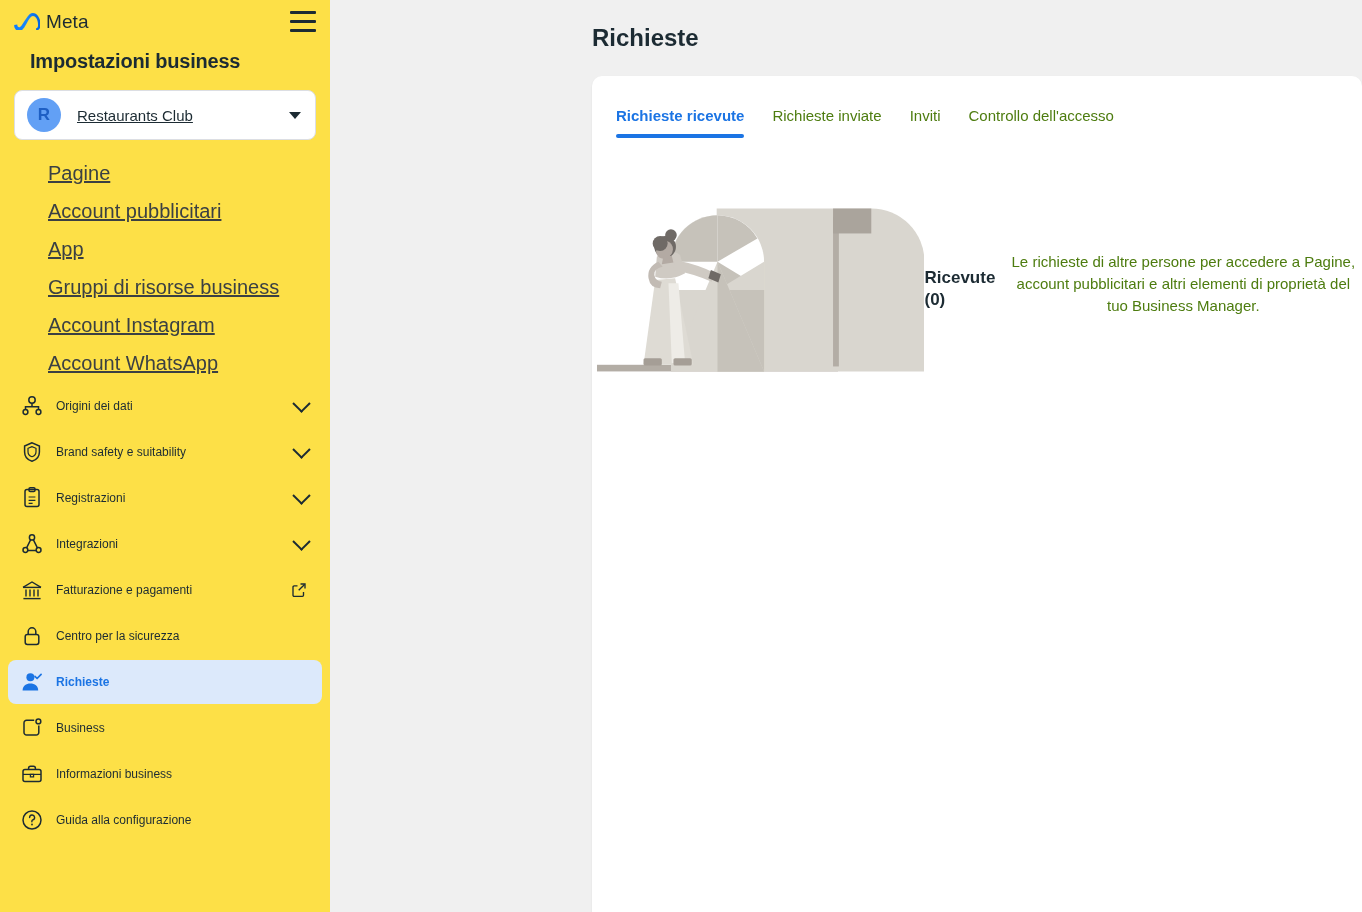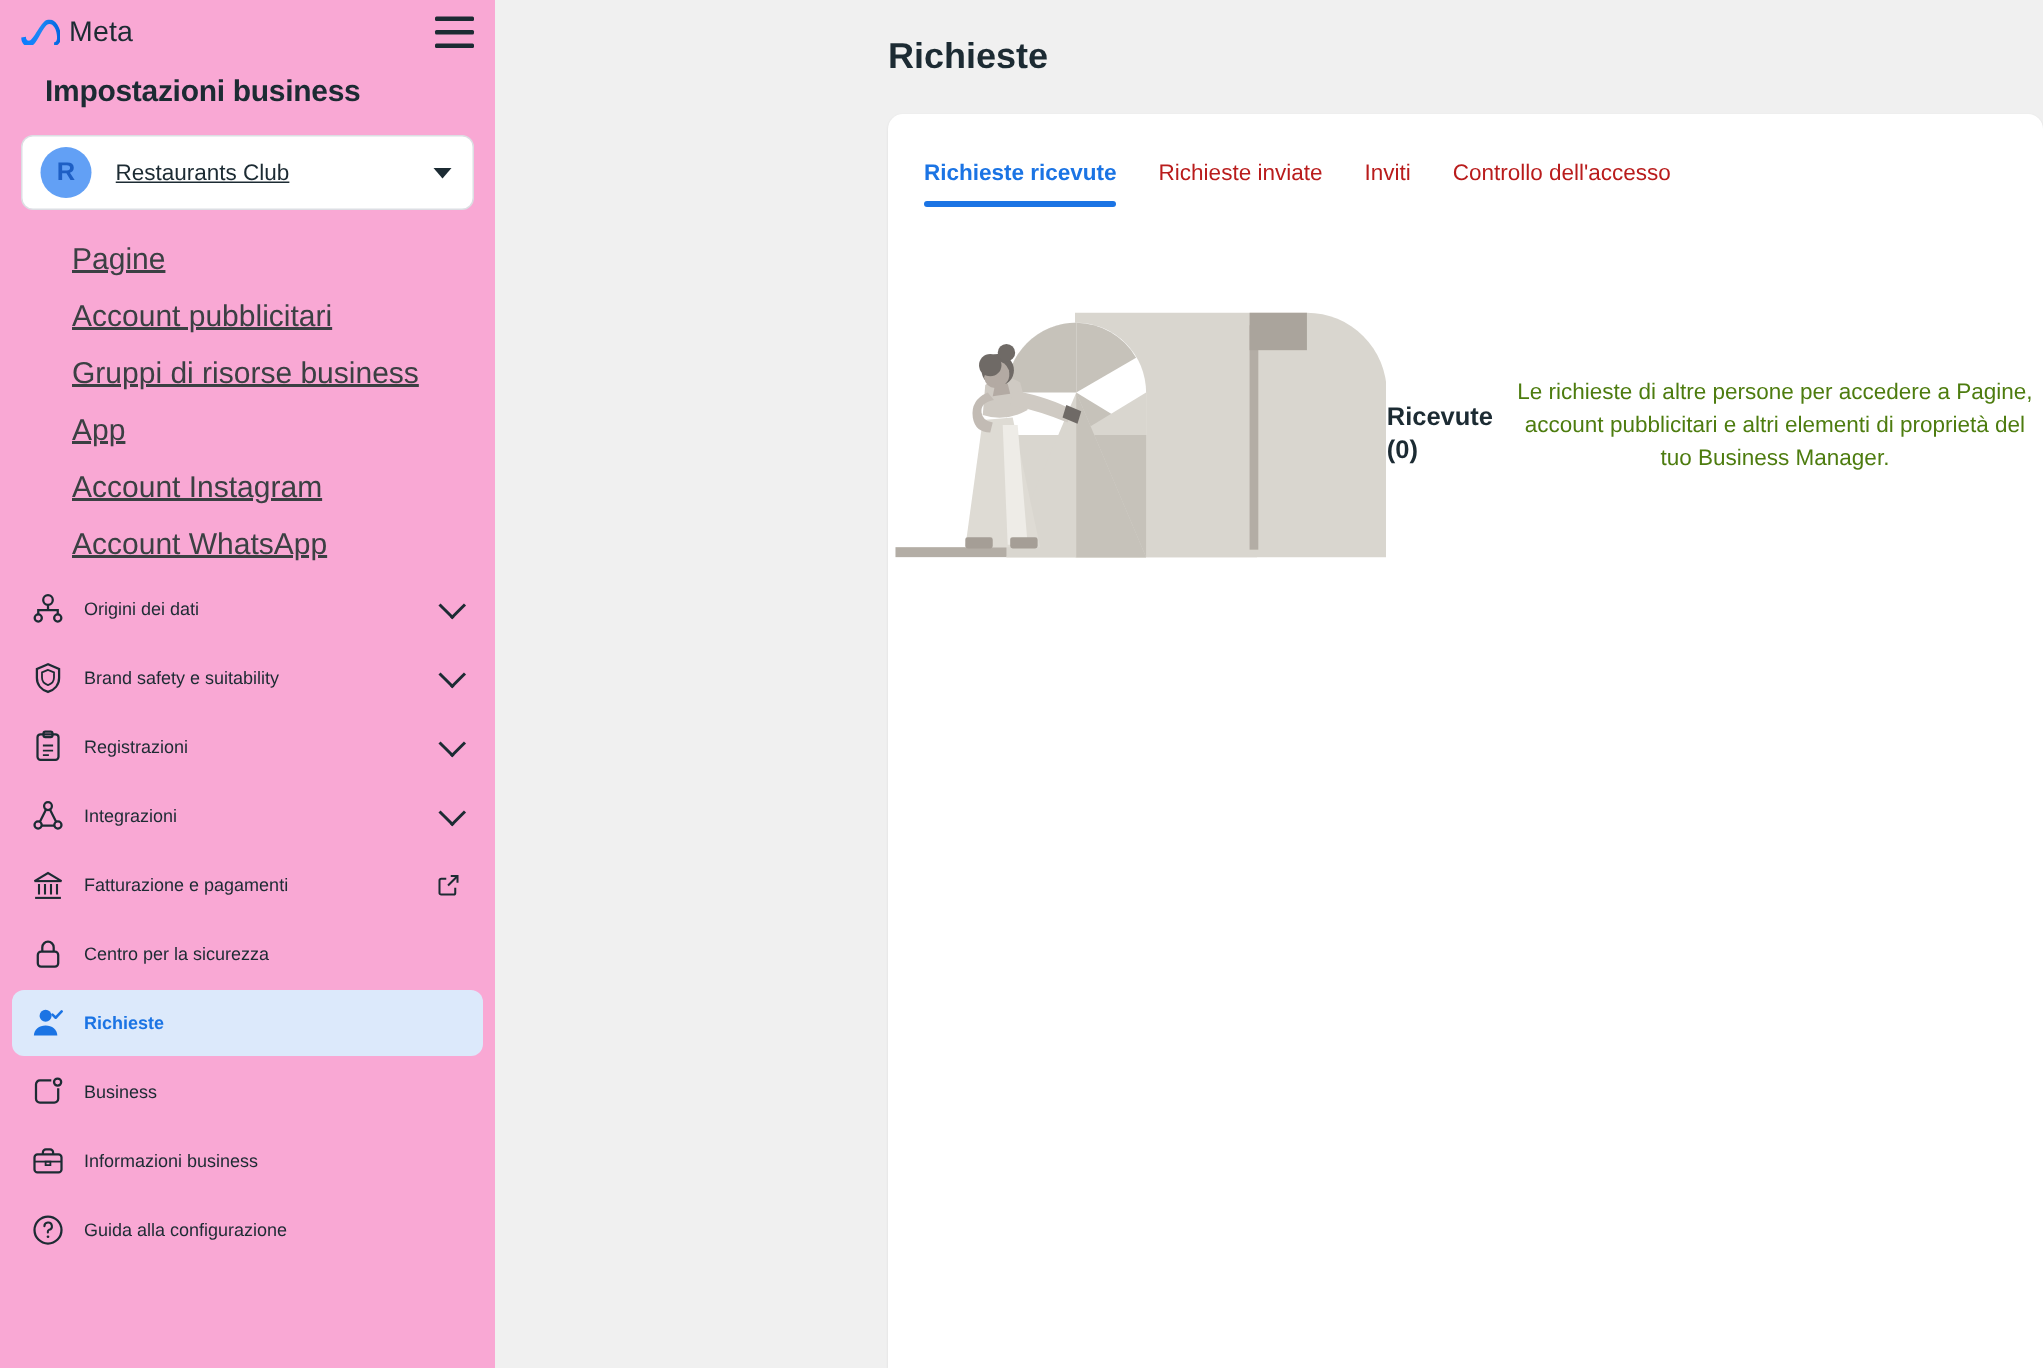--- a/index.html
+++ b/index.html
@@ -13,21 +13,21 @@
     -webkit-font-smoothing: antialiased;
   }
 
   .app { display: flex; width: 1362px; height: 912px; background: #f0f0f0; }
 
   
   .sidebar {
     width: 330px;
     min-width: 330px;
     height: 912px;
-    background: #f9a8d4;
+    background: #fde047;
     overflow: hidden;
     position: relative;
     z-index: 3;
   }
 
   .sidebar-top {
     padding: 10px 14px 0 14px;
     display: flex;
     align-items: flex-start;
     justify-content: space-between;
@@ -161,21 +161,21 @@
   }
   .tabs {
     display: flex;
     align-items: flex-end;
     gap: 0;
     padding: 22px 0 0 10px;
     height: 62px;
   }
   .tab {
     font-size: 15px;
-    color: #b91c1c;
+    color: #4d7c0f;
     padding: 0 14px 12px 14px;
     cursor: pointer;
     position: relative;
     line-height: 20px;
     white-space: nowrap;
   }
   .tab.active { color: #1b74e4; font-weight: bold; }
   .tab.active::after {
     content: "";
     position: absolute;
@@ -241,22 +241,22 @@
     <div class="biz-select">
       <div class="biz-avatar">R</div>
       <div class="biz-name">Restaurants Club</div>
       <div class="caret-down"></div>
     </div>
 
     <nav class="nav">
 
       <div class="nav-sub">Pagine</div>
       <div class="nav-sub">Account pubblicitari</div>
+      <div class="nav-sub">App</div>
       <div class="nav-sub">Gruppi di risorse business</div>
-      <div class="nav-sub">App</div>
       <div class="nav-sub">Account Instagram</div>
       <div class="nav-sub">Account WhatsApp</div>
 
       <div class="nav-row">
         <span class="nav-icon">
           <svg width="24" height="24" viewBox="0 0 24 24" fill="none" stroke="#1c2b33" stroke-width="1.5">
             <circle cx="12" cy="6" r="3.2"></circle>
             <circle cx="5.5" cy="18" r="2.4"></circle>
             <circle cx="18.5" cy="18" r="2.4"></circle>
             <path d="M12 9.2v3.6M5.5 15.6v-2.8h13v2.8"></path>

